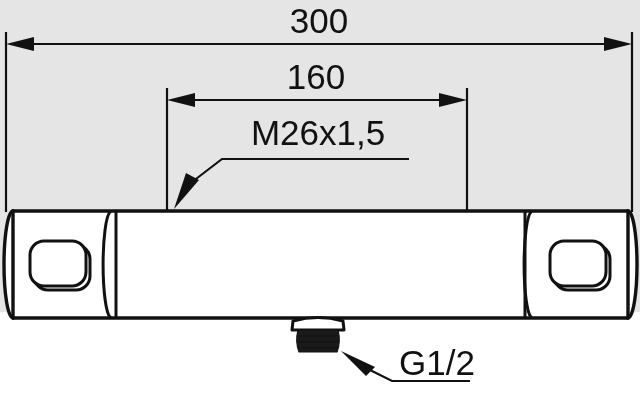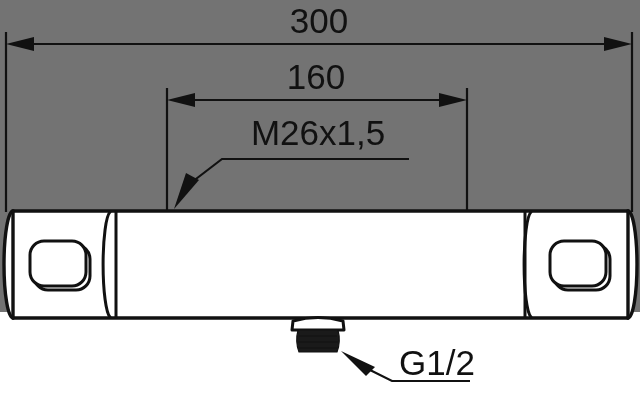--- a/index.html
+++ b/index.html
@@ -12,21 +12,21 @@
     width: 640px;
     height: 400px;
     overflow: hidden;
     font-family: "Liberation Sans", sans-serif;
     color: #1a1a1a;
   }
   #drawing-root {
     position: relative;
     width: 640px;
     height: 312px;
-    background: #737373;
+    background: #e5e5e5;
   }
   #drawing-svg {
     position: absolute;
     left: 0;
     top: 0;
     width: 640px;
     height: 400px;
     display: block;
   }
   .dim-text {

